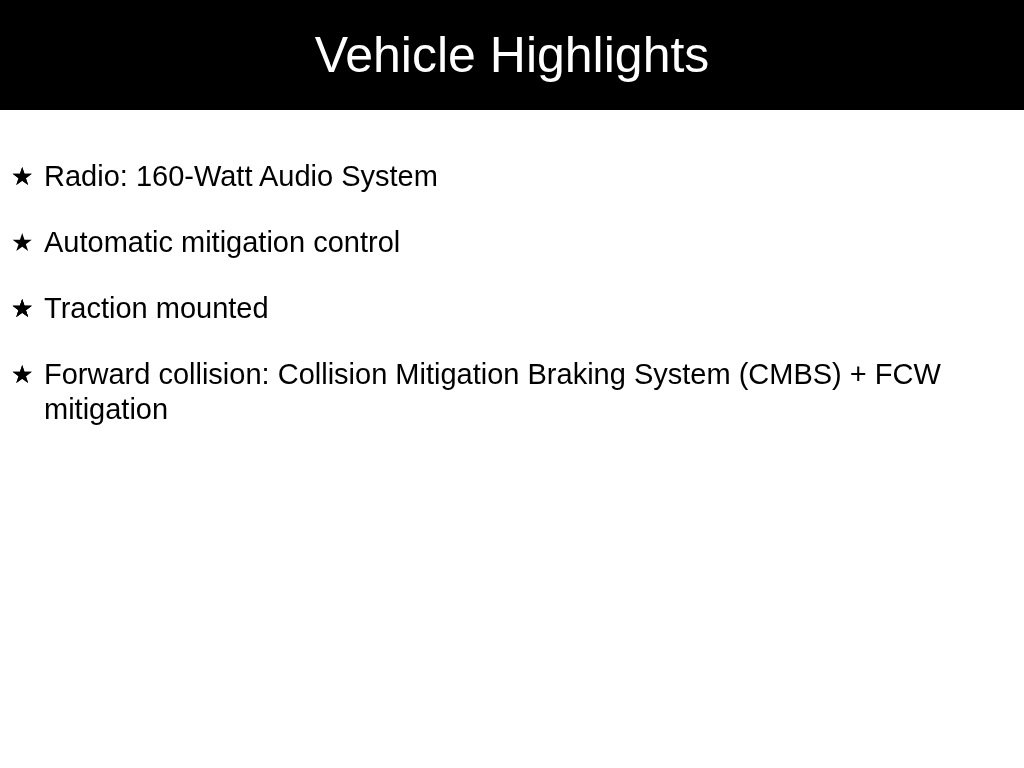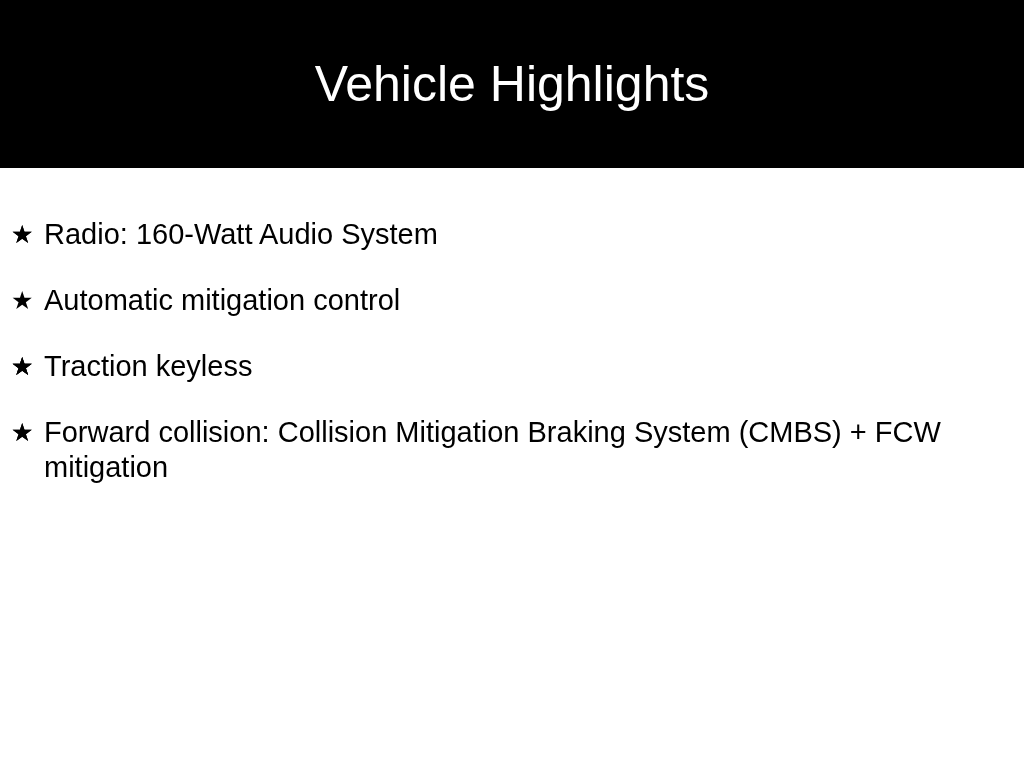--- a/index.html
+++ b/index.html
@@ -14,21 +14,21 @@
     overflow: hidden;
   }
   .slide {
     width: 1024px;
     height: 768px;
     background: #ffffff;
     position: relative;
   }
   .title-bar {
     width: 100%;
-    height: 168px;
+    height: 110px;
     background: #000000;
     display: flex;
     align-items: center;
     justify-content: center;
   }
   .slide-title {
     margin: 0;
     color: #ffffff;
     font-size: 50px;
     font-weight: normal;
@@ -90,21 +90,21 @@
       <li class="bullet-item">
         <span class="star-bullet">★</span>
       </li>
 
       <li class="bullet-item">
         <span class="star-bullet">★</span>
       </li>
 
       <li class="bullet-item">
         <span class="star-bullet">★</span>
-        <span>Traction keyless</span>
+        <span>Traction mounted</span>
       </li>
 
       <li class="bullet-item">
         <span class="star-bullet">★</span>
       </li>
 
       <li class="bullet-item">
         <span class="star-bullet">★</span>
         <span>Forward collision: Collision Mitigation Braking System (CMBS) + FCW mitigation</span>
       </li>

